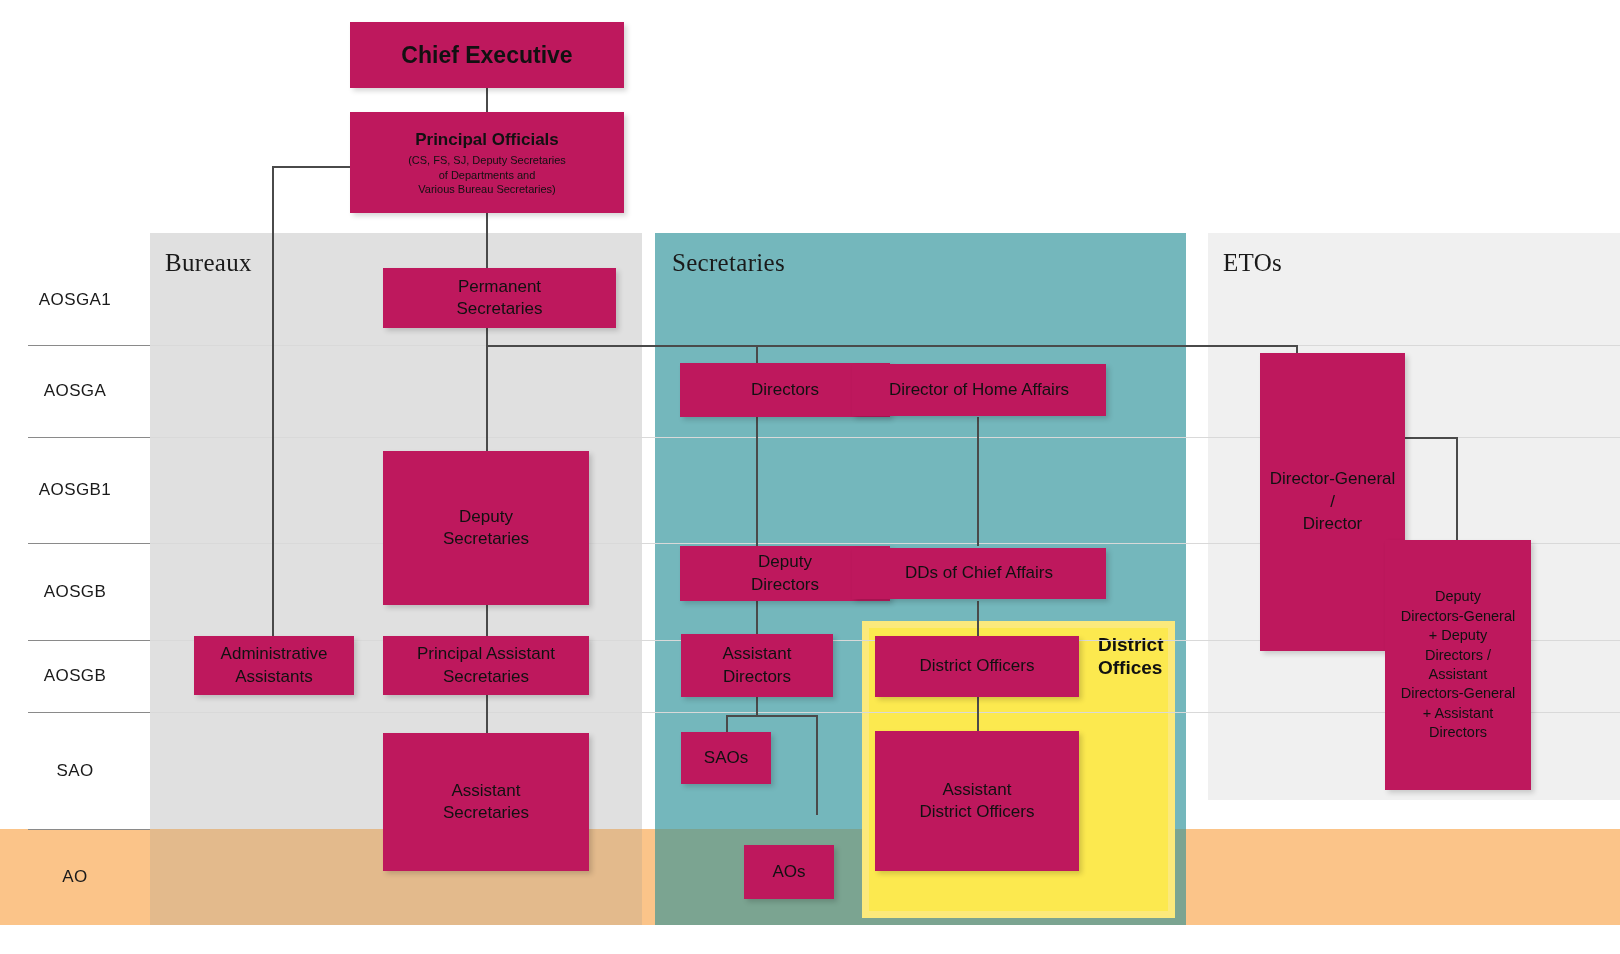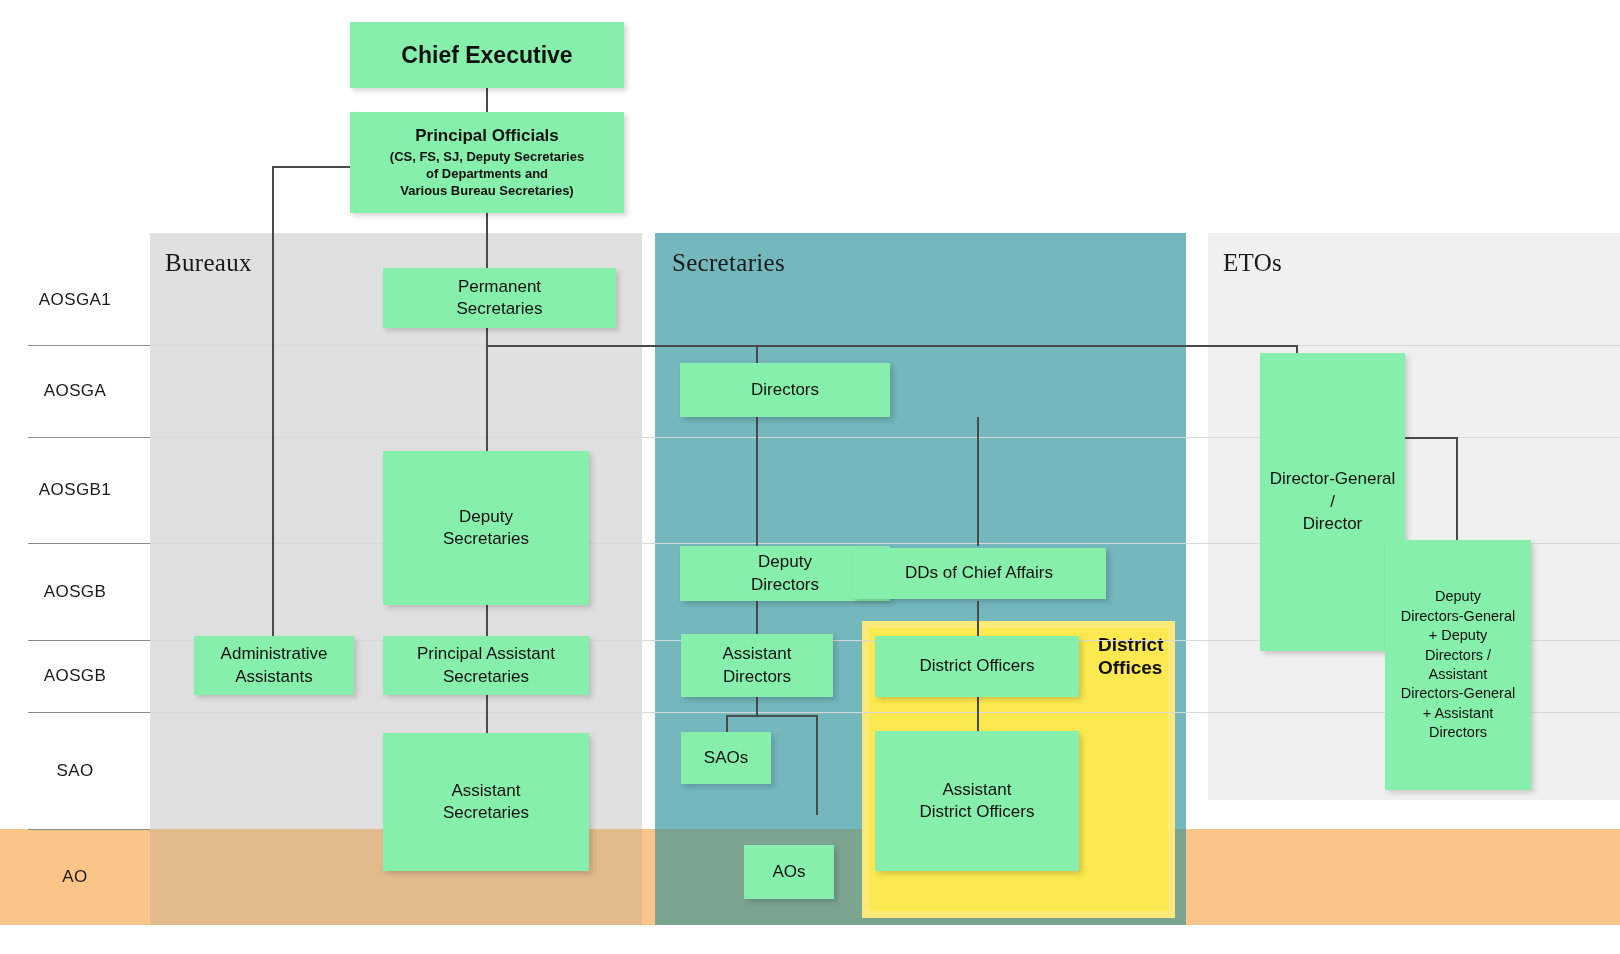--- a/index.html
+++ b/index.html
@@ -63,21 +63,21 @@
   }
 
   
   .ln{position:absolute;background:#4a4a4a;}
   .ln-v{width:2px;}
   .ln-h{height:2px;}
 
   
   .node{
     position:absolute;
-    background:#86efac;
+    background:#be185d;
     box-shadow:3px 3px 5px rgba(0,0,0,0.16);
     display:flex;
     flex-direction:column;
     align-items:center;
     justify-content:center;
     text-align:center;
     font-size:17px;
     line-height:1.32;
     color:#111111;
     padding:4px 8px;
@@ -87,24 +87,23 @@
   .node.big-title{
     font-size:23px;
     font-weight:bold;
   }
   .node .nt{
     font-size:17px;
     font-weight:bold;
     margin-bottom:2px;
   }
   .node .ns{
-    font-size:13px;
+    font-size:11px;
     line-height:1.30;
     white-space:pre-line;
-    font-weight:bold;
   }
   .node.small{font-size:14.5px;line-height:1.34;}
   .district-label{
     position:absolute;
     font-size:19px;
     font-weight:bold;
     color:#111111;
     line-height:1.22;
     text-align:left;
     white-space:pre-line;
@@ -226,20 +225,21 @@
 Assistants</div>
 
   <div class="node" style="left:383px;top:636px;width:206px;height:59px;">Principal Assistant
 Secretaries</div>
 
   <div class="node" style="left:383px;top:733px;width:206px;height:138px;">Assistant
 Secretaries</div>
 
   <div class="node" style="left:680px;top:363px;width:210px;height:54px;">Directors</div>
 
+  <div class="node" style="left:852px;top:364px;width:254px;height:52px;">Director of Home Affairs</div>
 
   <div class="node" style="left:680px;top:546px;width:210px;height:55px;">Deputy
 Directors</div>
 
   <div class="node" style="left:852px;top:548px;width:254px;height:51px;">DDs of Chief Affairs</div>
 
   <div class="node" style="left:681px;top:634px;width:152px;height:63px;">Assistant
 Directors</div>
 
   <div class="node" style="left:681px;top:732px;width:90px;height:52px;">SAOs</div>

